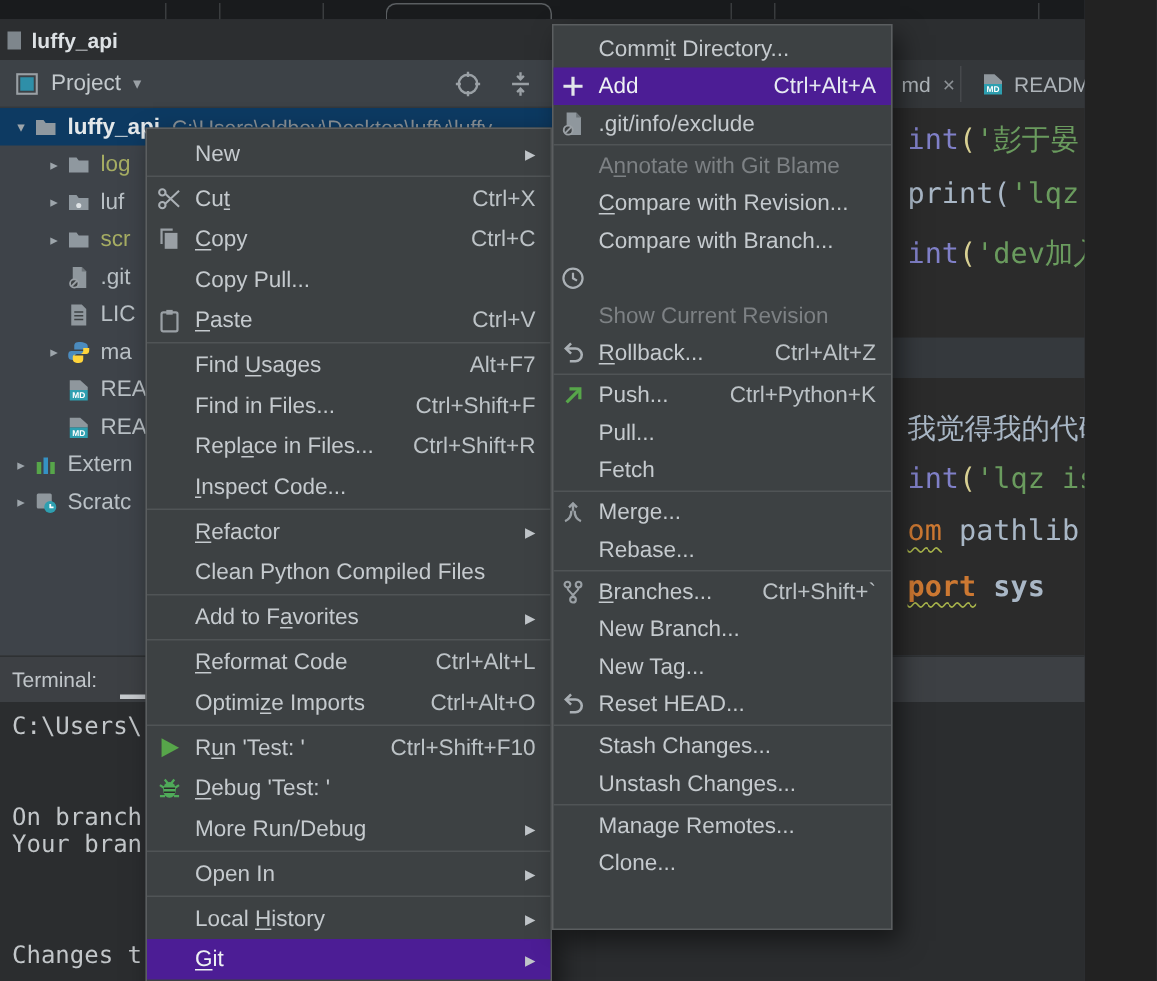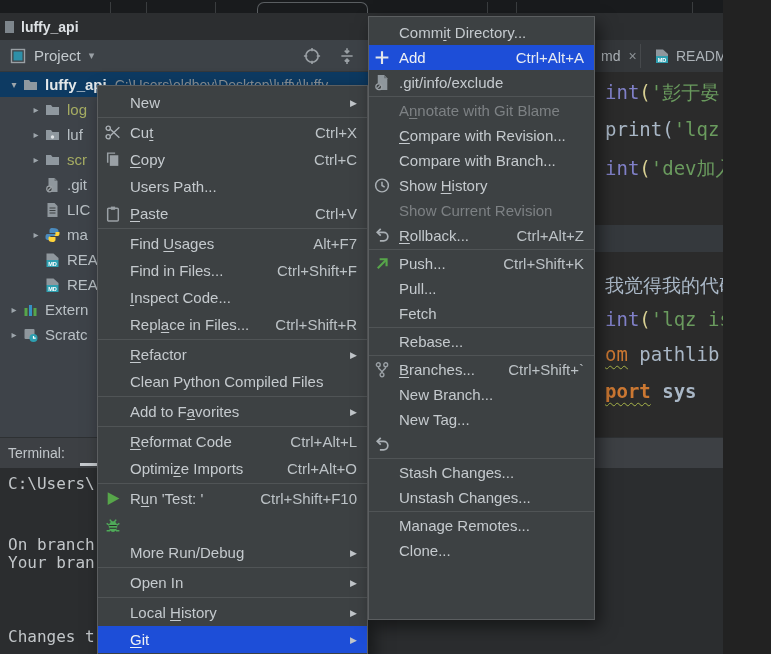--- a/index.html
+++ b/index.html
@@ -66,21 +66,21 @@
   .main-menu{ left:97px; top:85px; width:271px; height:600px; z-index:20; }
   .git-submenu{ left:368px; top:16px; width:227px; height:604px; z-index:30; }
   .mi{ height:27px; display:flex; align-items:center; padding:0 10px 0 6px; white-space:nowrap; }
   .git-submenu .mi{ height:25px; padding-left:4px; }
   .mi-icon{ width:18px; height:17px; margin-right:8px; flex:0 0 18px; display:inline-flex;
     align-items:center; justify-content:center; font-size:14px; color:#aab0b5; }
   .mi-label{ flex:1 1 auto; overflow:hidden; }
   .mi-label u{ text-underline-offset:2px; }
   .mi-short{ margin-left:14px; color:#bcc2c6;text-align:center; }
   .mi-arrow{ margin-left:10px; font-size:9px; color:#c0c5c9; flex:0 0 10px; text-align:right; }
-  .mi.hl{ background:#1d4ed8; color:#eef1f4; }
+  .mi.hl{ background:#4c1d95; color:#eef1f4; }
   .mi.hl .mi-short{ color:#e6eaf2; }
   .mi.dis{ color:#7d8184; }
   .msep{ height:1px; background:#505456; margin:1px 0; }
   svg{ display:block; width:100%; height:100%; }
 </style>
 </head>
 <body>
 
 <div class="app">
 
@@ -309,21 +309,21 @@
           <svg viewBox="0 0 16 16">
             <rect x="5" y="4" width="8" height="10" fill="#9aa0a5"></rect>
             <path d="M3 11V2h7" fill="none" stroke="#9aa0a5" stroke-width="1.4"></path>
           </svg>
         </span>
         <span class="mi-label"><u>C</u>opy</span>
         <span class="mi-short">Ctrl+C</span>
       </div>
       <div class="mi">
         <span class="mi-icon"></span>
-        <span class="mi-label">Users Path...</span>
+        <span class="mi-label">Copy Pull...</span>
       </div>
       <div class="mi">
         <span class="mi-icon">
           <svg viewBox="0 0 16 16">
             <rect x="3" y="3" width="10" height="12" rx="1" fill="none" stroke="#9aa0a5" stroke-width="1.4"></rect>
             <rect x="6" y="1.5" width="4" height="3" fill="#9aa0a5"></rect>
           </svg>
         </span>
         <span class="mi-label"><u>P</u>aste</span>
         <span class="mi-short">Ctrl+V</span>
@@ -334,26 +334,26 @@
         <span class="mi-label">Find <u>U</u>sages</span>
         <span class="mi-short">Alt+F7</span>
       </div>
       <div class="mi">
         <span class="mi-icon"></span>
         <span class="mi-label">Find in Files...</span>
         <span class="mi-short">Ctrl+Shift+F</span>
       </div>
       <div class="mi">
         <span class="mi-icon"></span>
-        <span class="mi-label"><u>I</u>nspect Code...</span>
-      </div>
-      <div class="mi">
-        <span class="mi-icon"></span>
         <span class="mi-label">Repl<u>a</u>ce in Files...</span>
         <span class="mi-short">Ctrl+Shift+R</span>
+      </div>
+      <div class="mi">
+        <span class="mi-icon"></span>
+        <span class="mi-label"><u>I</u>nspect Code...</span>
       </div>
       <div class="msep"></div>
       <div class="mi">
         <span class="mi-icon"></span>
         <span class="mi-label"><u>R</u>efactor</span>
         <span class="mi-arrow">▶</span>
       </div>
       <div class="mi">
         <span class="mi-icon"></span>
         <span class="mi-label">Clean Python Compiled Files</span>
@@ -386,20 +386,21 @@
         <span class="mi-short">Ctrl+Shift+F10</span>
       </div>
       <div class="mi">
         <span class="mi-icon">
           <svg viewBox="0 0 16 16">
             <ellipse cx="8" cy="9" rx="4" ry="5" fill="#4faa59"></ellipse>
             <path d="M2 6l3 2M14 6l-3 2M2 13h3.2M14 13h-3.2M5 2.5L7 5M11 2.5L9 5" stroke="#4faa59" stroke-width="1.4" fill="none"></path>
             <path d="M4.5 8h7M4.5 10.5h7" stroke="#2b2b2b" stroke-width="1"></path>
           </svg>
         </span>
+        <span class="mi-label"><u>D</u>ebug 'Test: '</span>
       </div>
       <div class="mi">
         <span class="mi-icon"></span>
         <span class="mi-label">More Run/Debug</span>
         <span class="mi-arrow">▶</span>
       </div>
       <div class="msep"></div>
       <div class="mi">
         <span class="mi-icon"></span>
         <span class="mi-label">Open In</span>
@@ -456,21 +457,20 @@
         <span class="mi-icon"></span>
         <span class="mi-label">Compare with Branch...</span>
       </div>
       <div class="mi">
         <span class="mi-icon">
           <svg viewBox="0 0 16 16" fill="none" stroke="#aab0b5" stroke-width="1.4">
             <circle cx="8" cy="8" r="6"></circle>
             <path d="M8 4.5V8l2.5 1.5"></path>
           </svg>
         </span>
-        <span class="mi-label">Show <u>H</u>istory</span>
       </div>
       <div class="mi dis">
         <span class="mi-icon"></span>
         <span class="mi-label">Show Current Revision</span>
       </div>
       <div class="mi">
         <span class="mi-icon">
           <svg viewBox="0 0 16 16" fill="none" stroke="#aab0b5" stroke-width="1.6">
             <path d="M4 5h5.5a4 4 0 1 1 0 8H6"></path>
             <path d="M6.8 1.8L3.5 5l3.3 3.2"></path>
@@ -481,31 +481,40 @@
       </div>
       <div class="msep"></div>
       <div class="mi">
         <span class="mi-icon">
           <svg viewBox="0 0 16 16" fill="none" stroke="#57a64a" stroke-width="2">
             <path d="M4 12.5L12 4.5"></path>
             <path d="M5.8 4h6.5v6.5"></path>
           </svg>
         </span>
         <span class="mi-label">Push...</span>
-        <span class="mi-short">Ctrl+Shift+K</span>
+        <span class="mi-short">Ctrl+Python+K</span>
       </div>
       <div class="mi">
         <span class="mi-icon"></span>
         <span class="mi-label">Pull...</span>
       </div>
       <div class="mi">
         <span class="mi-icon"></span>
         <span class="mi-label">Fetch</span>
       </div>
       <div class="msep"></div>
+      <div class="mi">
+        <span class="mi-icon">
+          <svg viewBox="0 0 16 16" fill="none" stroke="#9aa0a5" stroke-width="1.5">
+            <path d="M3 13.5c3-1.2 4-3.5 4-6.5M13 13.5c-3-1.2-4-3.5-4-6.5M8 2.5V7"></path>
+            <path d="M5.5 5L8 2.5 10.5 5"></path>
+          </svg>
+        </span>
+        <span class="mi-label">Merge...</span>
+      </div>
       <div class="mi">
         <span class="mi-icon"></span>
         <span class="mi-label">Rebase...</span>
       </div>
       <div class="msep"></div>
       <div class="mi">
         <span class="mi-icon">
           <svg viewBox="0 0 16 16" fill="none" stroke="#9aa0a5" stroke-width="1.3">
             <circle cx="4.5" cy="3.5" r="1.8"></circle>
             <circle cx="11.5" cy="3.5" r="1.8"></circle>
@@ -524,20 +533,21 @@
         <span class="mi-icon"></span>
         <span class="mi-label">New Tag...</span>
       </div>
       <div class="mi">
         <span class="mi-icon">
           <svg viewBox="0 0 16 16" fill="none" stroke="#aab0b5" stroke-width="1.6">
             <path d="M4 5h5.5a4 4 0 1 1 0 8H6"></path>
             <path d="M6.8 1.8L3.5 5l3.3 3.2"></path>
           </svg>
         </span>
+        <span class="mi-label">Reset HEAD...</span>
       </div>
       <div class="msep"></div>
       <div class="mi">
         <span class="mi-icon"></span>
         <span class="mi-label">Stash Changes...</span>
       </div>
       <div class="mi">
         <span class="mi-icon"></span>
         <span class="mi-label">Unstash Changes...</span>
       </div>

